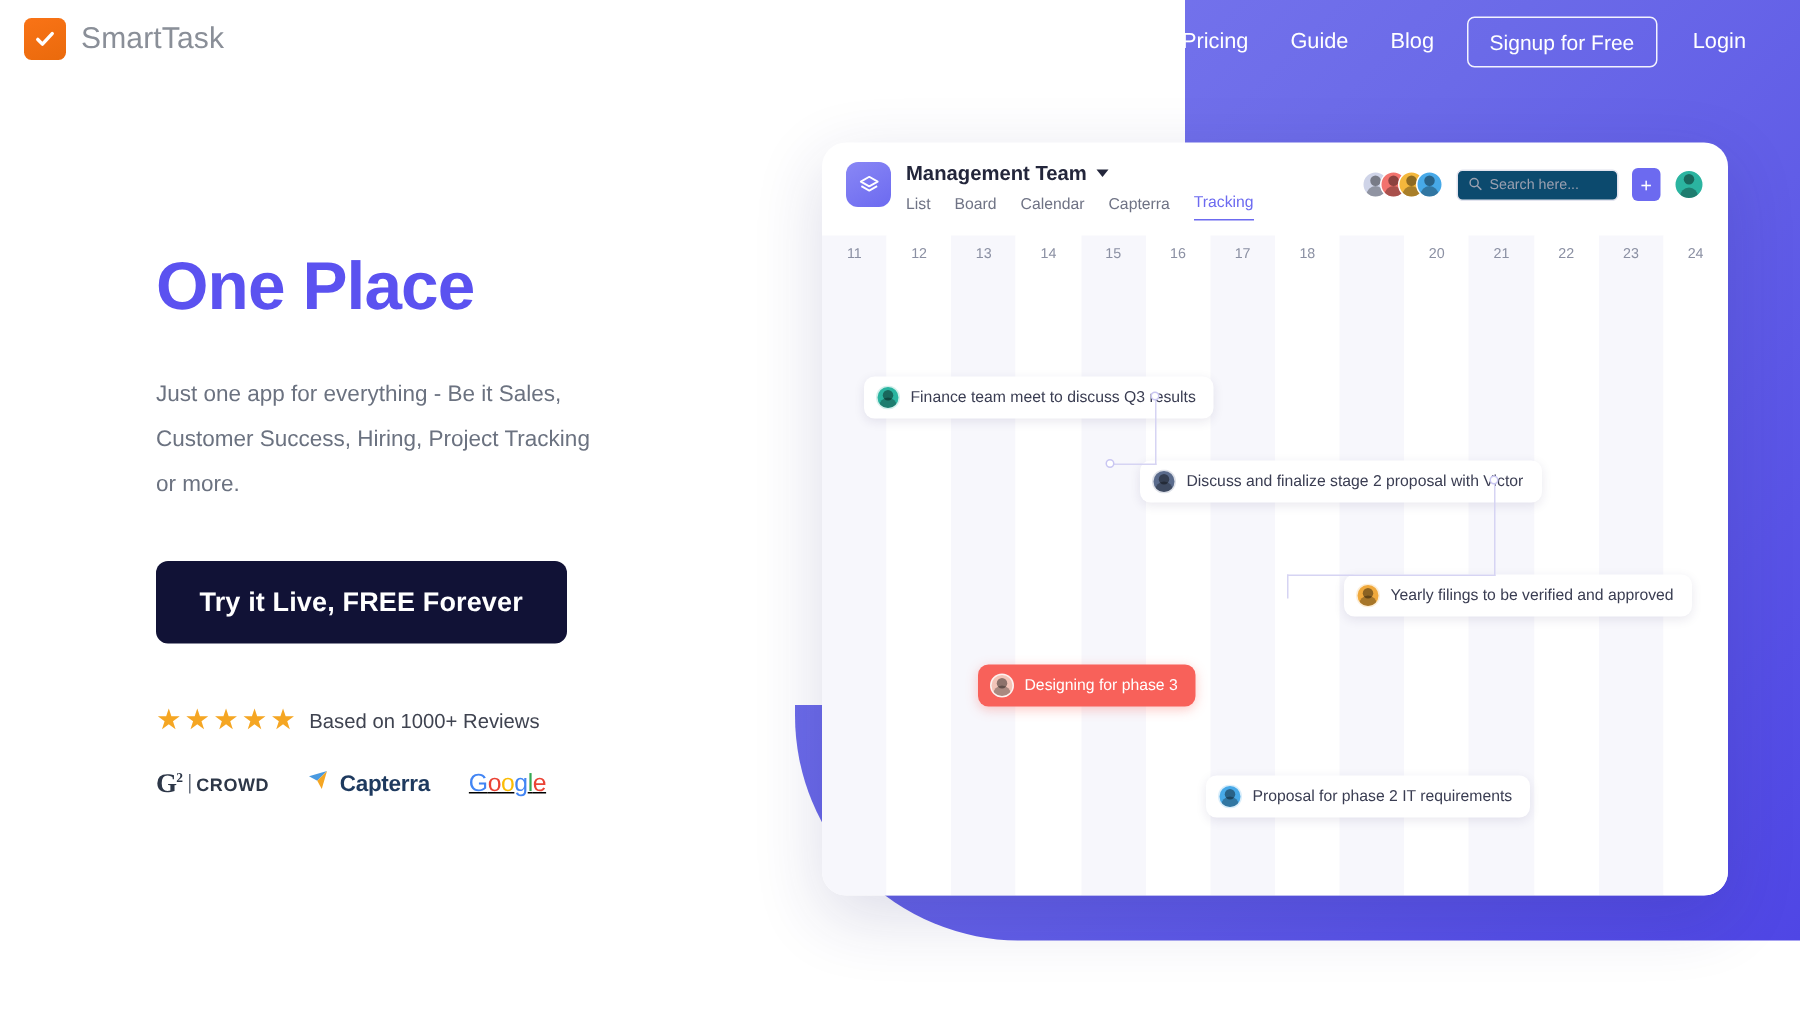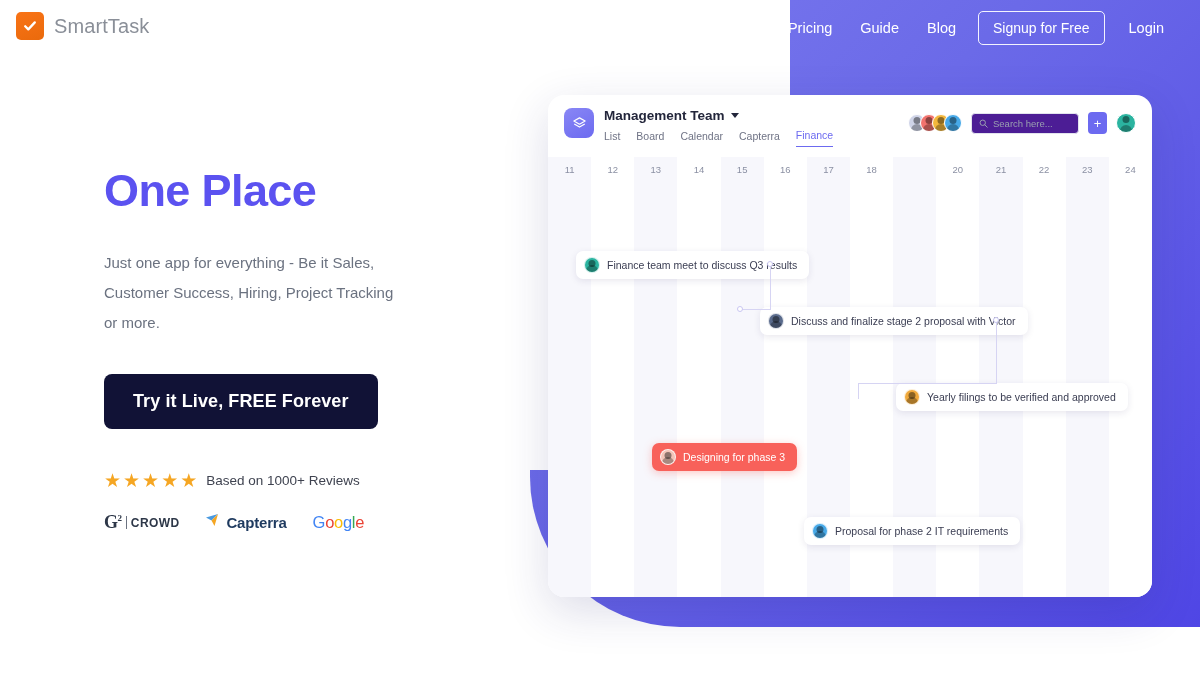--- a/index.html
+++ b/index.html
@@ -90,21 +90,21 @@
   .logos { margin-top:22px; display:flex; align-items:center; gap:26px; }
   .logo-g2 { display:flex; align-items:center; gap:4px; }
   .g2-circle {
     font-size:18px; font-weight:700; color:#2d3748; letter-spacing:-.5px;
     font-family:"Liberation Serif", serif;
   }
   .g2-bar { width:1.3px; height:13px; background:#6b7280; }
   .g2-word { font-size:12px; font-weight:700; color:#2d3748; letter-spacing:.4px; }
   .logo-capterra { display:flex; align-items:center; gap:5px; }
   .cap-text { font-size:15px; font-weight:700; color:#1e3a5f; letter-spacing:-.2px; }
-  .logo-google { font-size:16.5px; font-weight:500; letter-spacing:-.3px; font-family:"Liberation Sans", sans-serif; }
+  .logo-google { font-size:16.5px; font-weight:500; letter-spacing:-.3px; font-family:"Liberation Sans", sans-serif;text-decoration:underline; }
   .gb { color:#4285F4; } .gr { color:#EA4335; } .gy { color:#FBBC05; } .gg { color:#34A853; }
 
   
   .app-card {
     position:absolute; left:548px; top:95px; width:604px; height:502px;
     background:#ffffff; border-radius:16px;
     box-shadow: 0 14px 46px rgba(40,35,110,.16);
     z-index: 20; overflow:hidden;
   }
   .app-head { position:relative; height:62px; padding: 14px 16px 0 16px; }
@@ -131,21 +131,21 @@
   .av {
     width:18px;height:18px;border-radius:50%;
     border:1.6px solid #fff; position:relative; overflow:hidden; flex:none;
   }
   .av::after{ content:""; position:absolute; left:50%; bottom:-5px; transform:translateX(-50%);
     width:12px;height:12px;border-radius:50% 50% 0 0; background:rgba(0,0,0,.30); }
   .av::before{ content:""; position:absolute; left:50%; top:2px; transform:translateX(-50%);
     width:7px;height:7px;border-radius:50%; background:rgba(0,0,0,.42); }
   .search-box {
     width:108px;height:21px;border:1px solid #e2e3ee;border-radius:4px;
-    display:flex;align-items:center;gap:5px;padding:0 7px;background:#4c1d95;
+    display:flex;align-items:center;gap:5px;padding:0 7px;background:#0c4a6e;
   }
   .search-box .txt { font-size:9.5px;color:#9aa0b0; white-space:nowrap; }
   .plus-btn {
     width:19px;height:22px;border-radius:4px;background:#6c6af0;color:#fff;
     display:flex;align-items:center;justify-content:center;font-size:13px;line-height:1;cursor:pointer;
   }
 
   
   .tl { position:absolute; left:0; top:62px; right:0; bottom:0; }
   .tl-cols { position:absolute; inset:0; display:flex; }
@@ -255,21 +255,21 @@
       <div class="app-title">
         <span>Management Team</span>
         <span class="chev"></span>
       </div>
 
       <div class="app-tabs">
         <div class="app-tab">List</div>
         <div class="app-tab">Board</div>
         <div class="app-tab">Calendar</div>
         <div class="app-tab">Capterra</div>
-        <div class="app-tab active">Finance</div>
+        <div class="app-tab active">Tracking</div>
       </div>
 
       <div class="app-head-right">
         <div class="avatars">
           <div class="av" style="background:#cfd4e8"></div>
           <div class="av" style="background:#f2736e"></div>
           <div class="av" style="background:#f3b73c"></div>
           <div class="av" style="background:#47a9e8"></div>
         </div>
         <div class="search-box">

